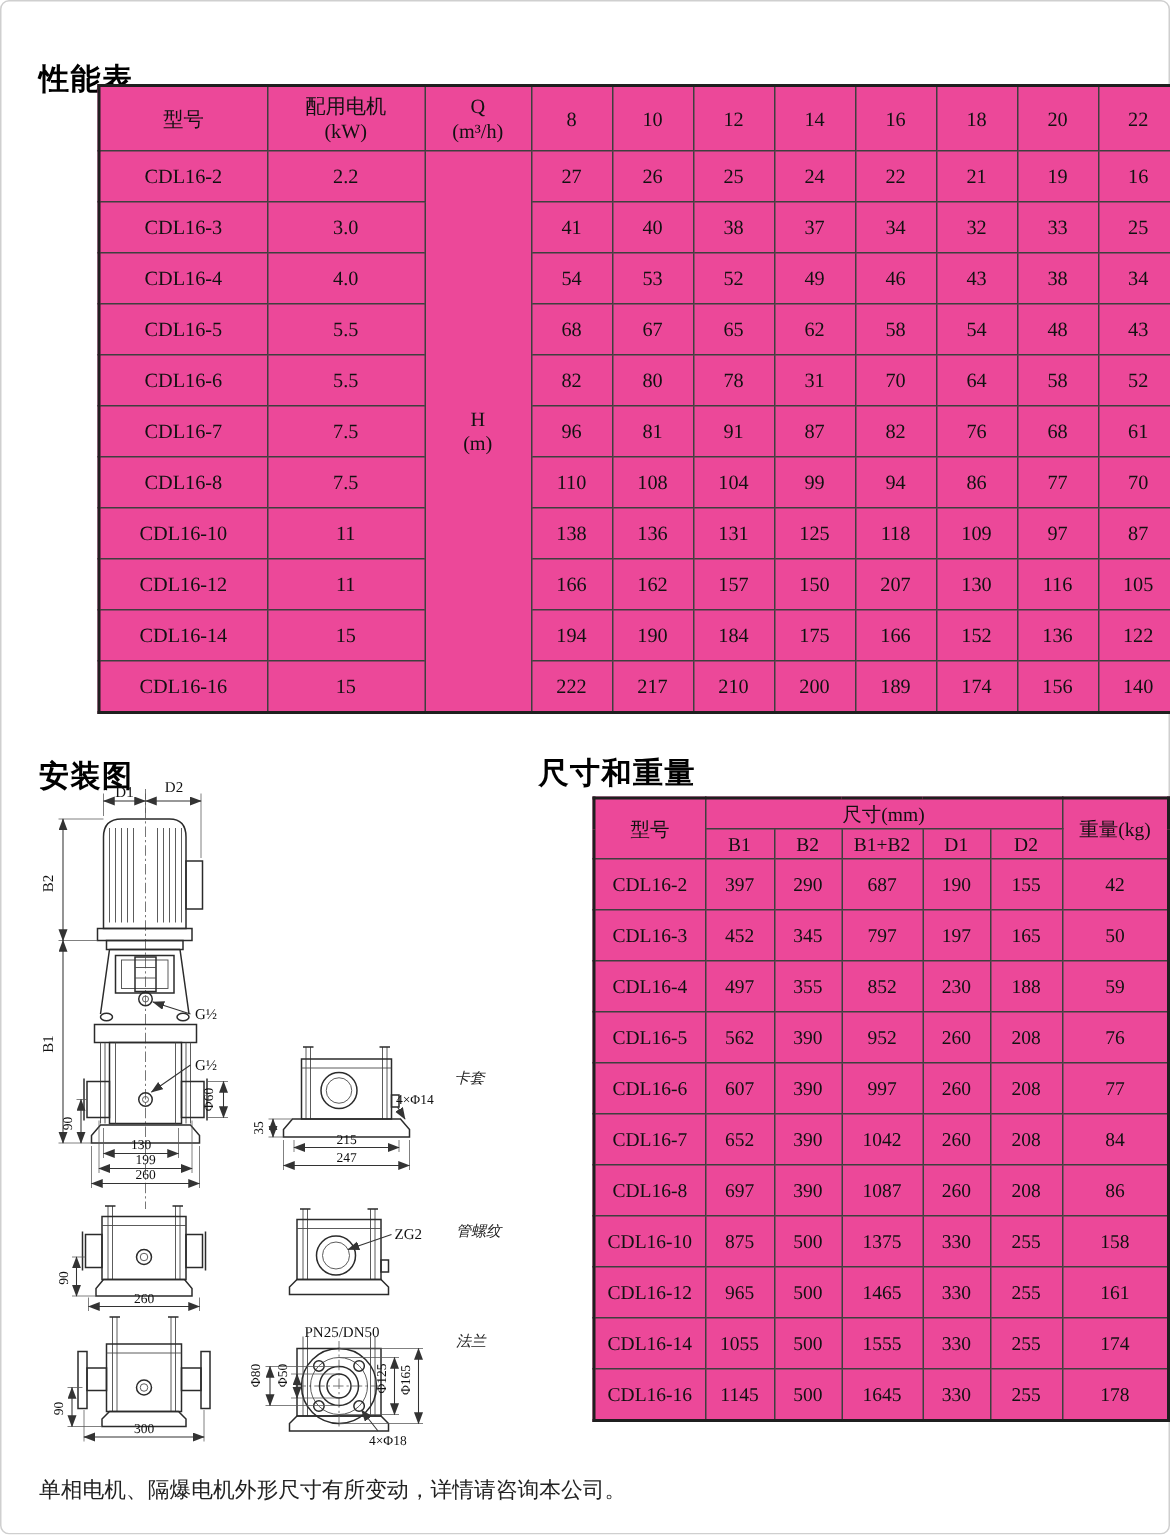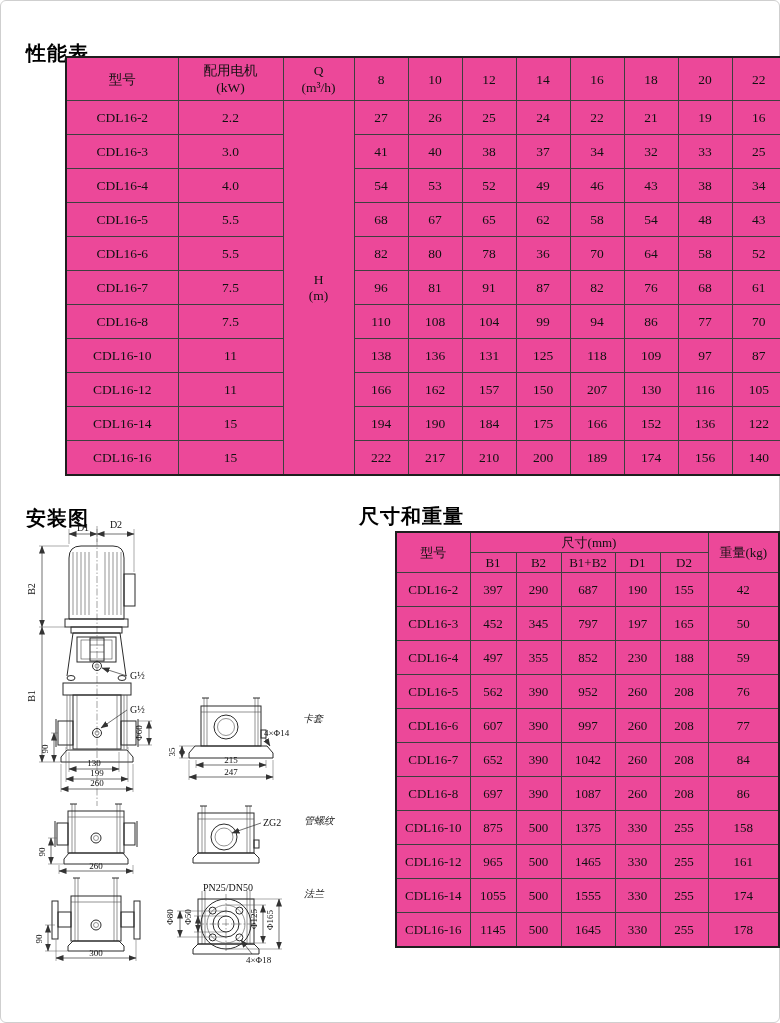--- a/index.html
+++ b/index.html
@@ -129,21 +129,21 @@
           <td>54</td>
           <td>48</td>
           <td>43</td>
         </tr>
         <tr>
           <td>CDL16-6</td>
           <td>5.5</td>
           <td>82</td>
           <td>80</td>
           <td>78</td>
-          <td>36</td>
+          <td>31</td>
           <td>70</td>
           <td>64</td>
           <td>58</td>
           <td>52</td>
         </tr>
         <tr>
           <td>CDL16-7</td>
           <td>7.5</td>
           <td>96</td>
           <td>81</td>
@@ -521,13 +521,14 @@
           <td>1145</td>
           <td>500</td>
           <td>1645</td>
           <td>330</td>
           <td>255</td>
           <td>178</td>
         </tr>
       </tbody>
   </table>
 
+  <p class="footer-note">单相电机、隔爆电机外形尺寸有所变动，详情请咨询本公司。</p>
 </div>
 
 </body></html>

